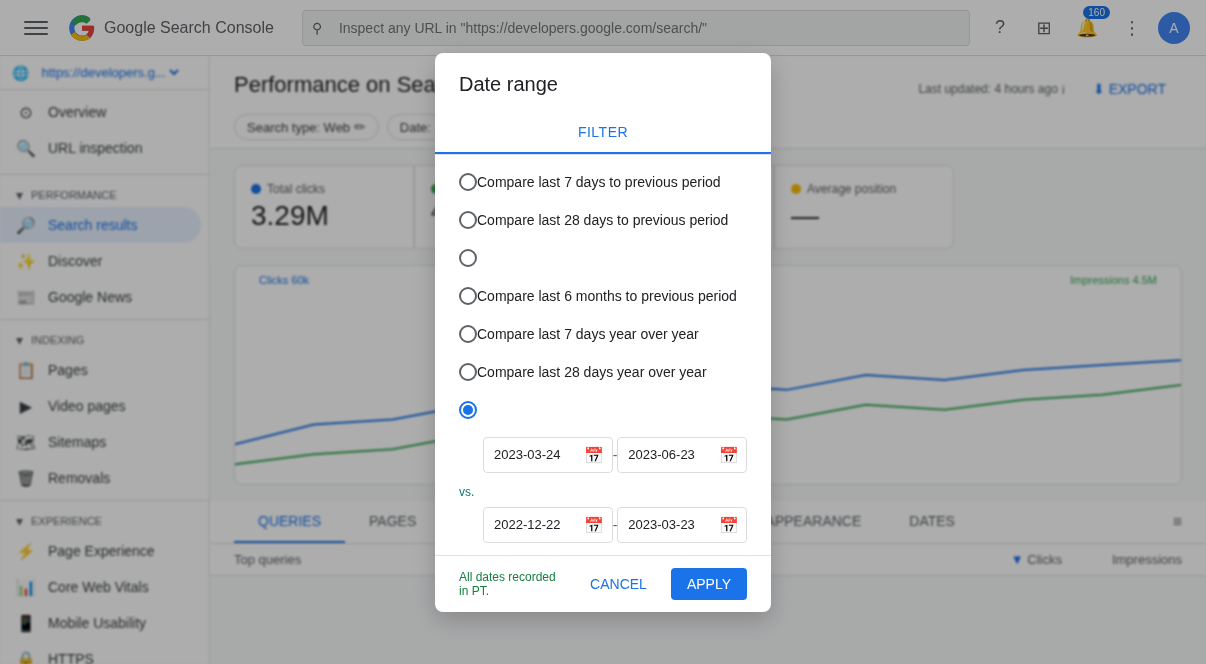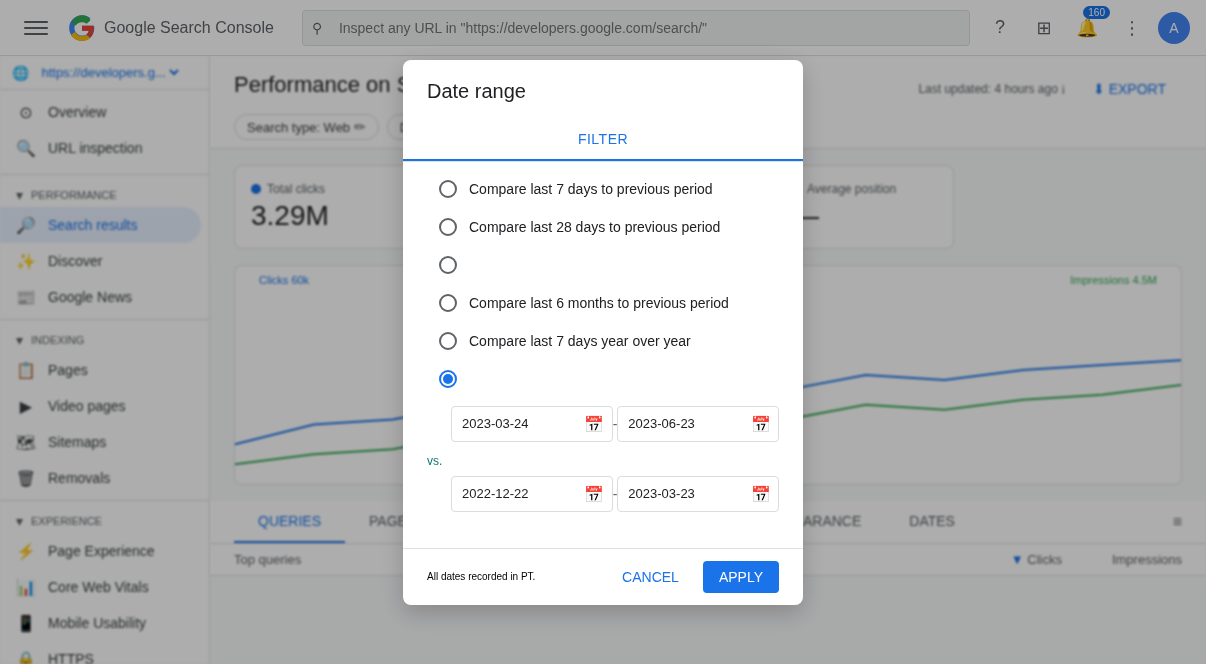--- a/index.html
+++ b/index.html
@@ -42,39 +42,39 @@
     .main-toolbar { display: flex; align-items: center; gap: 8px; padding: 8px 0; }
     .chip { display: flex; align-items: center; gap: 4px; padding: 4px 12px; border: 1px solid #dadce0; border-radius: 16px; font-size: 13px; cursor: pointer; background: #fff; color: #3c4043; }
     .chip .edit-icon { font-size: 14px; color: #5f6368; }
     .export-btn { display: flex; align-items: center; gap: 4px; padding: 6px 16px; border: none; background: transparent; font-size: 14px; color: #1a73e8; cursor: pointer; font-weight: 500; margin-left: auto; }
     .last-updated { font-size: 12px; color: #5f6368; margin-left: auto; display: flex; align-items: center; gap: 4px; }
 
     
     .overlay { position: fixed; top: 0; left: 0; right: 0; bottom: 0; background: rgba(0,0,0,0.32); z-index: 100; display: flex; align-items: center; justify-content: center; }
 
     
-    .modal { background: #fff; border-radius: 8px; width: 400px; box-shadow: 0 8px 24px rgba(0,0,0,0.2); overflow: hidden; }
+    .modal { background: #fff; border-radius: 8px; width: 336px; box-shadow: 0 8px 24px rgba(0,0,0,0.2); overflow: hidden; }
     .modal-title { font-size: 20px; font-weight: 400; padding: 20px 24px 0; color: #202124; }
     .modal-tabs { display: flex; border-bottom: 1px solid #e0e0e0; margin-top: 16px; }
     .modal-tab { flex: 1; padding: 12px 0; text-align: center; font-size: 14px; font-weight: 500; color: #5f6368; cursor: pointer; letter-spacing: 0.5px; }
     .modal-tab.active { color: #1a73e8; border-bottom: 2px solid #1a73e8; }
     .modal-body { padding: 8px 0; max-height: 400px; overflow-y: auto; }
-    .radio-option { display: flex; align-items: center; gap: 12px; padding: 10px 36px; cursor: pointer; }
+    .radio-option { display: flex; align-items: center; padding: 10px 24px; cursor: pointer; }
     .radio-circle { width: 18px; height: 18px; border-radius: 50%; border: 2px solid #5f6368; display: flex; align-items: center; justify-content: center; flex-shrink: 0; }
     .radio-circle.selected { border-color: #1a73e8; }
     .radio-circle.selected::after { content: ''; width: 10px; height: 10px; border-radius: 50%; background: #1a73e8; }
     .radio-label { font-size: 14px; color: #202124; }
     .date-row { display: flex; align-items: center; gap: 0; padding: 8px 24px; }
     .date-input-wrapper { position: relative; flex: 1; }
     .date-input { width: 100%; height: 36px; border: 1px solid #dadce0; border-radius: 4px; padding: 0 32px 0 10px; font-size: 13px; color: #202124; }
     .date-input-wrapper .cal-icon { position: absolute; right: 8px; top: 50%; transform: translateY(-50%); color: #5f6368; cursor: pointer; font-size: 16px; }
     .date-separator { color: #5f6368; font-size: 14px; }
     .vs-label { font-size: 12px; color: #0f766e; padding: 4px 24px 0; font-weight: 500; }
     .modal-footer { display: flex; align-items: center; padding: 12px 24px; border-top: 1px solid #e0e0e0; gap: 8px; }
-    .footer-note { font-size: 10px; color: #000000; flex: 1; }
+    .footer-note { font-size: 12px; color: #15803d; flex: 1; }
     .cancel-btn { padding: 8px 16px; border: none; background: transparent; font-size: 14px; font-weight: 500; color: #1a73e8; cursor: pointer; border-radius: 4px; }
     .apply-btn { padding: 8px 16px; border: none; background: #1a73e8; color: #fff; font-size: 14px; font-weight: 500; cursor: pointer; border-radius: 4px; }
 
     
     .bg-content { filter: blur(1px); pointer-events: none; }
     .summary-cards { display: flex; gap: 0; padding: 16px 24px; background: #f8f9fa; }
     .summary-card { background: #fff; border: 1px solid #e0e0e0; padding: 16px; min-width: 180px; }
     .summary-card:first-child { border-radius: 8px 0 0 8px; }
     .summary-card:last-child { border-radius: 0 8px 8px 0; }
     .card-label { font-size: 12px; color: #5f6368; display: flex; align-items: center; gap: 6px; }
@@ -323,20 +323,24 @@
       <div class="radio-option">
         <div class="radio-circle"></div>
         <span class="radio-label">Compare last 6 months to previous period</span>
       </div>
 
       <div class="radio-option">
         <div class="radio-circle"></div>
         <span class="radio-label">Compare last 7 days year over year</span>
       </div>
 
+      <div class="radio-option">
+        <div class="radio-circle"></div>
+        <span class="radio-label">Compare last 28 days year over year</span>
+      </div>
 
       <div class="radio-option">
         <div class="radio-circle selected"></div>
       </div>
 
       <div class="date-row">
         <div style="width:24px;"></div>
         <div class="date-input-wrapper">
           <input type="text" class="date-input" value="2023-03-24" style="">
           <span class="cal-icon">📅</span>

